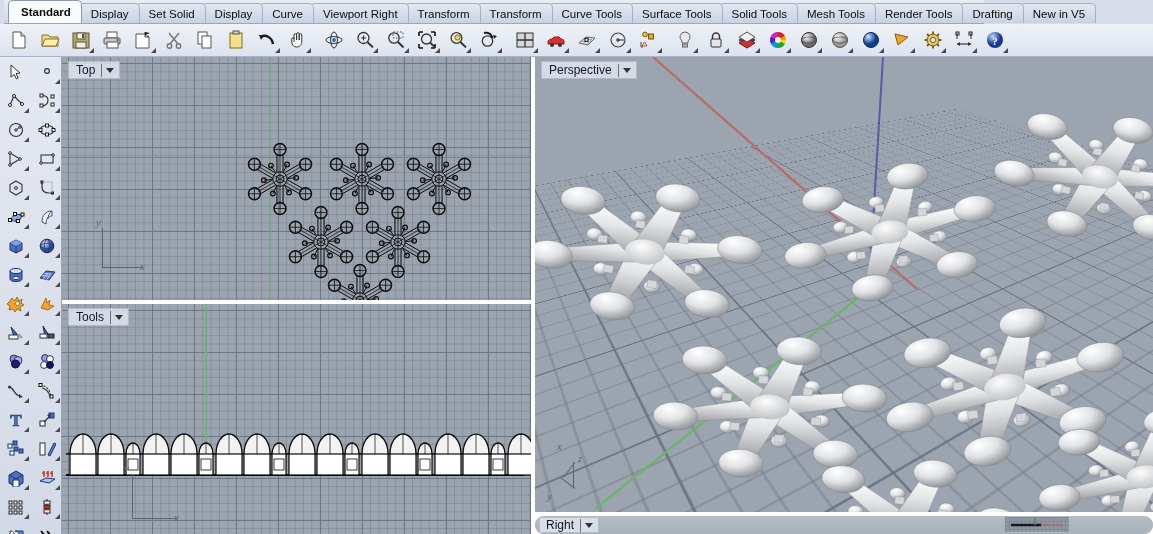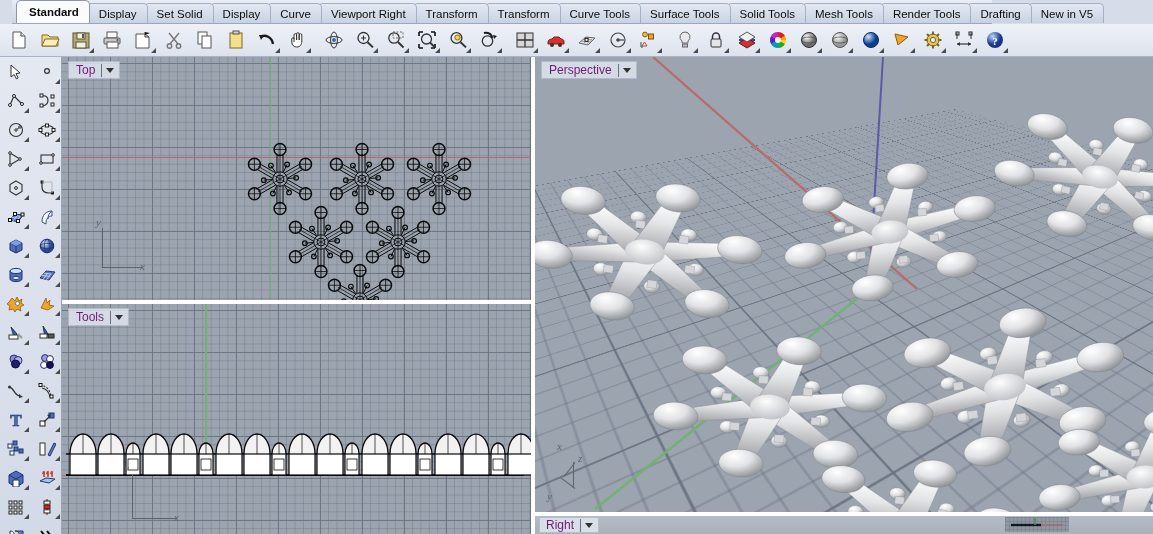--- a/index.html
+++ b/index.html
@@ -6,21 +6,21 @@
   html, body {
     width: 1153px; height: 534px;
     overflow: hidden;
     background: #d6dce8;
     font-family: "Liberation Sans", sans-serif;
   }
   #app { position: relative; width: 1153px; height: 534px; }
 
   
   .tabbar {
-    position: absolute; left: 12px; top: 0; width: 980px; height: 24px;
+    position: absolute; left: 4px; top: 0; width: 980px; height: 24px;
     background: linear-gradient(#e9edf5, #ccd5e4);
     border-bottom: 1px solid #9aa7bd;
     display: flex; align-items: flex-end;
     padding-left: 4px;
   }
   .tab {
     position: relative;
     height: 20px; line-height: 20px;
     padding: 0 10px 0 12px;
     font-size: 11.5px; color: #0b0b0b;
@@ -75,21 +75,21 @@
     position: relative;
   }
 
   
   .vp-area { position: absolute; left: 62px; top: 57px; width: 1091px; height: 477px; background: #ffffff; }
 
   .viewport { position: absolute; overflow: hidden; background: #9ba4af; }
   .vp-top    { left: 0;   top: 0;   width: 469px; height: 243px; }
   .vp-front  { left: 0;   top: 247px; width: 469px; height: 230px; }
   .vp-persp  { left: 473px; top: 0; width: 618px; height: 455px; }
-  .vp-right  { left: 473px; top: 459px; width: 618px; height: 18px; background:#b9bfc7; }
+  .vp-right  { left: 473px; top: 459px; width: 618px; height: 18px; background:#b9bfc7;border-radius:9px; }
 
   .vp-divider-v { position:absolute; left:469px; top:0; width:4px; height:477px; background:#ffffff; cursor: col-resize; }
   .vp-divider-h { position:absolute; left:0; top:243px; width:469px; height:4px; background:#ffffff; cursor: row-resize; }
   .vp-divider-h2{ position:absolute; left:473px; top:455px; width:618px; height:4px; background:#ffffff; cursor: row-resize; }
 
   
   .grid-top {
     position: absolute; inset: 0;
     background-color: #9ba4af;
     background-image:
@@ -116,21 +116,21 @@
   .axis-red  { position: absolute; background: #b96a6a; }
   .axis-green{ position: absolute; background: #6fb36f; }
 
   
   .vp-title {
     position: absolute; left: 6px; top: 4px;
     display: flex; align-items: center;
     background: rgba(226,231,239,.82);
     border: 1px solid rgba(150,160,175,.55);
     padding: 1px 2px 1px 7px;
-    font-size: 12px; color: #701a75;
+    font-size: 12px; color: #0f172a;
     z-index: 10;
   }
   .vp-title .lbl { padding-right: 6px; }
   .vp-title .divider { width:1px; height:13px; background:#6a7280; margin-right:4px; }
   .caret {
     width:0;height:0;
     border-left:4px solid transparent; border-right:4px solid transparent;
     border-top:5px solid #333; margin-right:3px;
   }
 

